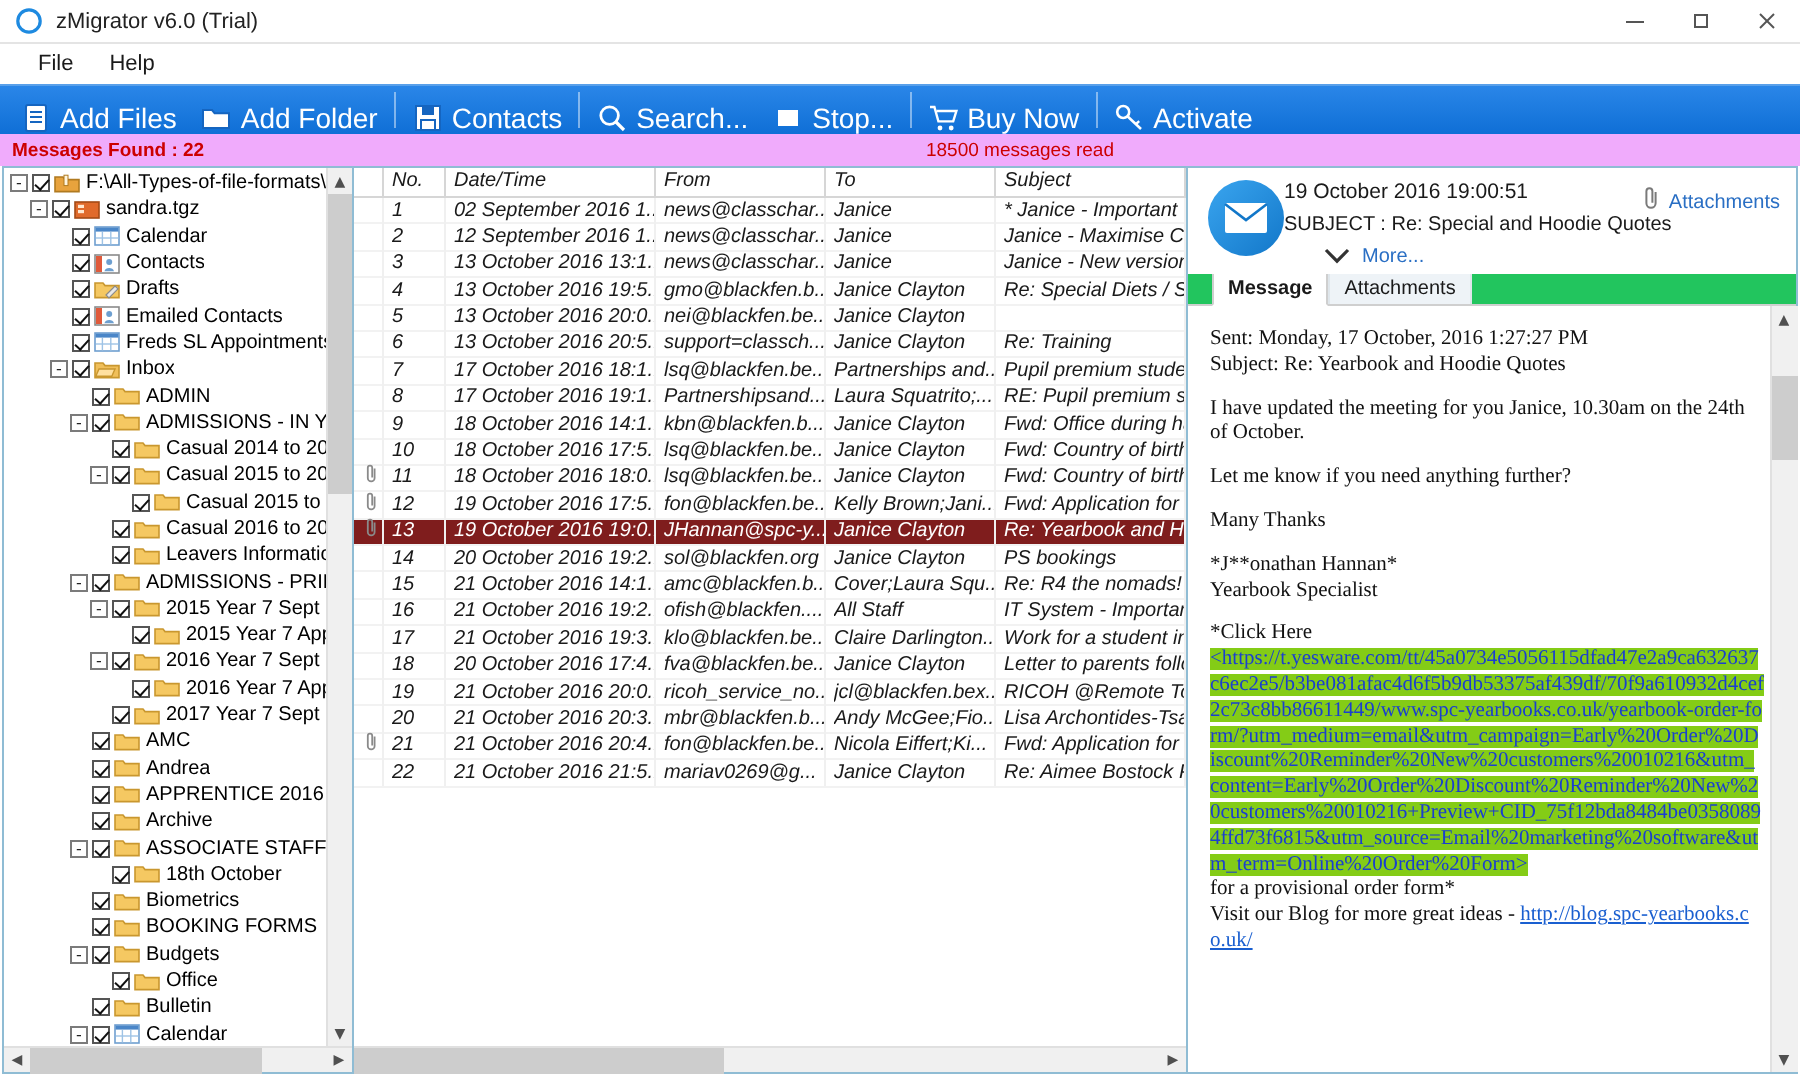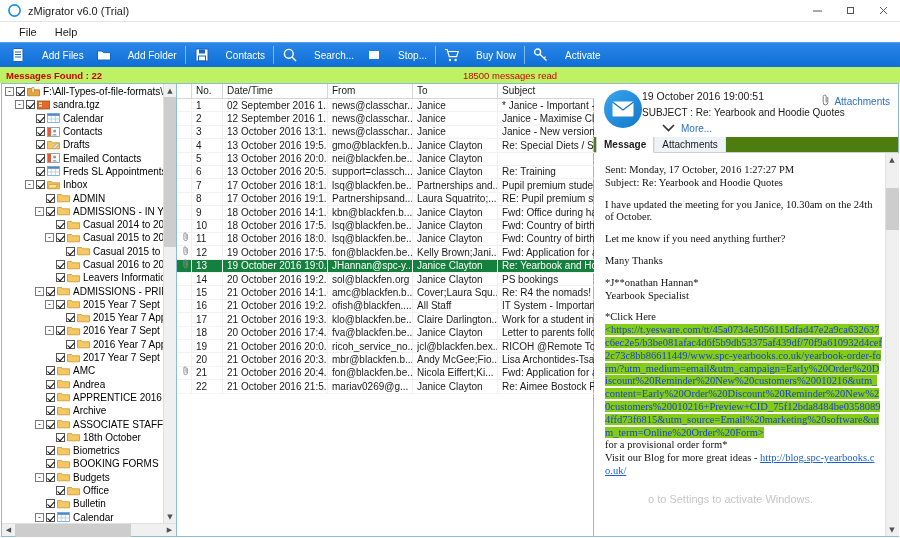--- a/index.html
+++ b/index.html
@@ -65,39 +65,39 @@
     height: 25px;
     background: #1679e0;
     background: linear-gradient(#2a86e8, #0f6fd6);
     display: flex;
     align-items: center;
     padding-left: 4px;
     flex: none;
     border-top: 1px solid #59a0ea;
   }
   .tb-item {
-    display: flex; align-items: center;
+    display: flex; align-items: flex-end;
     height: 23px;
     padding: 0 6px;
     color: #ffffff;
-    font-size: 10px;
+    font-size: 14px;
     white-space: nowrap;
-    gap: 16px;
+    gap: 4px;
   }
   .tb-sep {
     width: 1px; height: 18px;
     background: rgba(255,255,255,0.45);
     margin: 0 2px;
   }
   .tb-ico { width: 16px; height: 16px; display: block; }
 
   
   .statusstrip {
     height: 16px;
-    background: #bef264;
+    background: #f0abfc;
     display: flex;
     align-items: center;
     flex: none;
     position: relative;
   }
   .status-left {
     font-size: 9.5px; color: #cc0000; font-weight: bold;
     padding-left: 6px;
   }
   .status-center {
@@ -217,25 +217,26 @@
     font-family: "DejaVu Sans", sans-serif;
   }
   .hsb .track { flex: 1; height: 13px; position: relative; }
   .hsb .thumb { position: absolute; top: 0; height: 13px; background: #cdcdcd; }
 
   
   .listpane {
     flex: 1;
     min-width: 0;
     display: flex;
-    flex-direction: row;
+    flex-direction: column;
     border: 1px solid #8fbcd4;
     border-left: none;
     background: #ffffff;
     min-height: 0;
+    font-style: italic;
   }
   .list-body-wrap { flex:1; display:flex; min-height:0; }
   .list-cols {
     flex: 1; min-width: 0; overflow: hidden;
     display: flex; flex-direction: column;
   }
   .lhead {
     display: flex;
     height: 15px;
     background: #ffffff;
@@ -253,21 +254,21 @@
   }
   .lrows { flex: 1; overflow: hidden; }
   .lrow {
     display: flex;
     height: 13.4px;
     font-size: 10px;
     color: #1a1a1a;
     border-bottom: 1px solid #f2f2f2;
     align-items: center;
   }
-  .lrow.sel { background: #15803d; color: #ffffff; }
+  .lrow.sel { background: #7f1d1d; color: #ffffff; }
   .lrow .c {
     border-right: 1px solid #f0f0f0;
     padding-left: 4px;
     overflow: hidden;
     white-space: nowrap;
     line-height: 13px;
     height: 13.4px;
   }
   .c-attach { width: 15px; flex: none; padding:0; text-align:center; border-right:none; }
   .c-no { width: 31px; flex: none; }
@@ -314,24 +315,24 @@
   .ph-att {
     position: absolute; right: 8px; top: 8px;
     display: flex; align-items: center; gap: 4px;
   }
   .ph-att .atxt { font-size: 10px; color: #2a6fc4; }
 
   .ptabs {
     height: 16px;
     display: flex;
     align-items: flex-end;
-    background: #4d7c0f;
+    background: #22c55e;
     border-bottom: 1px solid #cfcfcf;
     flex: none;
-    padding-left: 2px;
+    padding-left: 12px;
   }
   .ptab {
     font-size: 10px;
     padding: 1px 7px 1px 7px;
     color: #1a1a1a;
     border: 1px solid transparent;
     line-height: 13px;
   }
   .ptab.active {
     font-weight: bold;
@@ -1275,21 +1276,21 @@
     <div class="prevpane">
       <div class="prev-head">
         <div class="mailcircle">
           <svg width="22" height="16" viewBox="0 0 22 16">
             <rect x="0.5" y="0.5" width="21" height="15" rx="1" fill="#ffffff"></rect>
             <path d="M0.5 1 L11 9 L21.5 1" fill="none" stroke="#1277c9" stroke-width="1.3"></path>
           </svg>
         </div>
         <div class="prev-head-txt">
           <div class="ph-date">19 October 2016 19:00:51</div>
-          <div class="ph-subj">SUBJECT : Re: Yearbook and Hoodie Quotes</div>
+          <div class="ph-subj">SUBJECT : Re: Special and Hoodie Quotes</div>
           <div class="ph-more">
             <span class="chev">
               <svg width="13" height="8" viewBox="0 0 13 8">
                   <path d="M1 1 L6.5 6.6 L12 1" fill="none" stroke="#333" stroke-width="1.6"></path>
                 </svg>
             </span>
             <span class="mtxt">More...</span>
           </div>
         </div>
         <div class="ph-att">
@@ -1328,14 +1329,13 @@
           <div class="arr">▲</div>
           <div class="track">
             <div class="thumb" style="top:22px; height:42px;"></div>
           </div>
           <div class="arr">▼</div>
         </div>
       </div>
     </div>
   </div>
 
-  <div class="watermark">o to Settings to activate Windows.</div>
 </div>
 
 </body></html>

